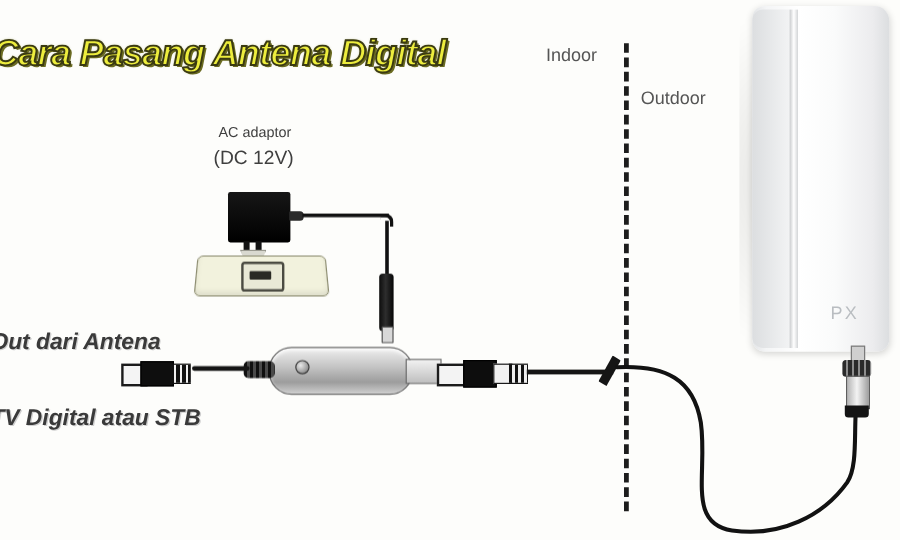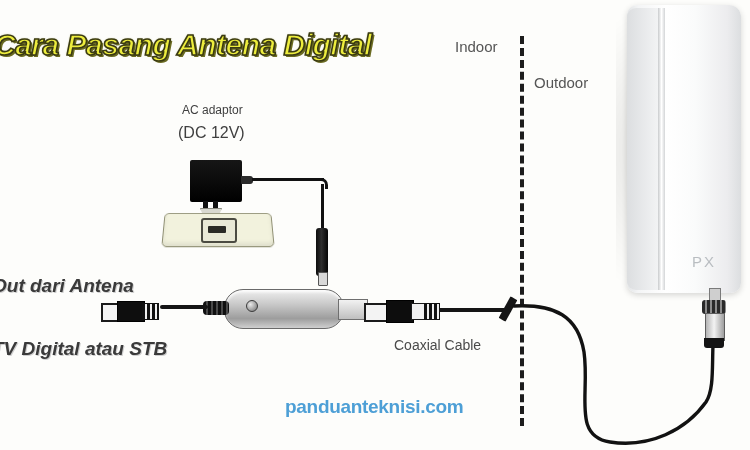--- a/index.html
+++ b/index.html
@@ -278,33 +278,31 @@
   <div class="lconn-tip"></div>
   <div class="lconn-body"></div>
   <div class="lconn-ridge"></div>
 
   <div class="rconn-a"></div>
   <div class="rconn-b"></div>
   <div class="rconn-c"></div>
   <div class="rconn-ridge"></div>
   <div class="coax-run"></div>
   <div class="coax-break"></div>
-  <div class="lbl lbl-coax">Coaxial Cable</div>
 
   <svg class="driploop" viewBox="0 0 250 160">
     <path d="M 14 16 C 55 14, 78 26, 84 62 C 90 104, 72 146, 110 152
              C 150 158, 186 140, 206 112 C 214 100, 212 76, 213 56" fill="none" stroke="#121212" stroke-width="3.4" stroke-linecap="round"></path>
   </svg>
 
   <div class="ant-shadow"></div>
   <div class="ant-body"></div>
   <div class="ant-left-face"></div>
   <div class="ant-edge"></div>
   <div class="ant-logo">PX</div>
 
   <div class="base-stub"></div>
   <div class="base-nut"></div>
   <div class="base-barrel"></div>
   <div class="base-foot"></div>
 
-  <div class="watermark">panduanteknisi.com</div>
 
 </div>
 
 </body></html>

